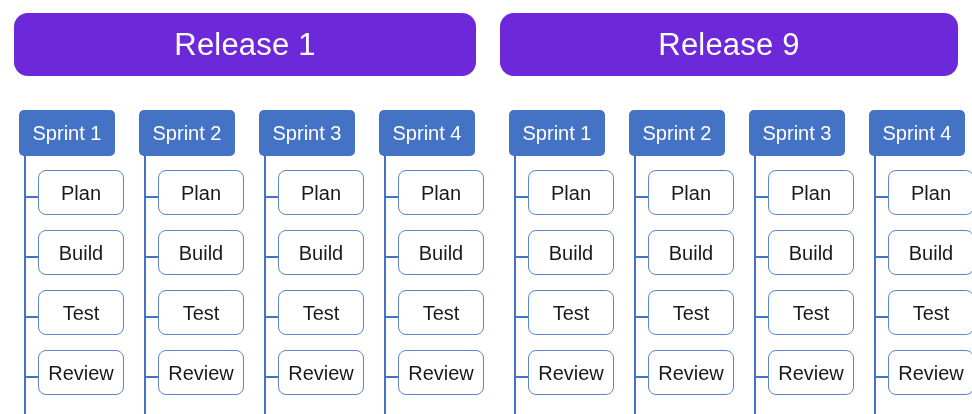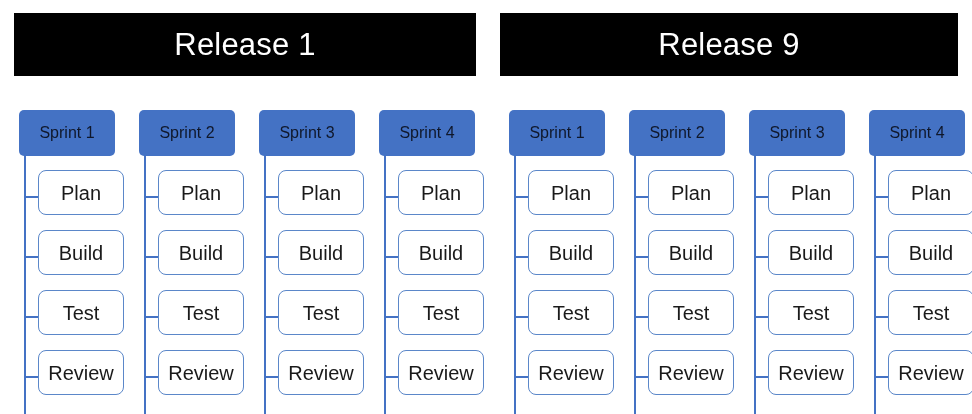--- a/index.html
+++ b/index.html
@@ -18,22 +18,22 @@
   #diagram {
     position: relative;
     width: 972px;
     height: 414px;
   }
 
   .release-band {
     position: absolute;
     top: 13px;
     height: 63px;
-    background: #000000;
-    border-radius: 0;
+    background: #6d28d9;
+    border-radius: 14px;
     display: flex;
     align-items: center;
     justify-content: center;
     box-sizing: border-box;
   }
   .release-label {
     color: #ffffff;
     font-size: 31px;
     line-height: 1;
     letter-spacing: 0.2px;
@@ -53,22 +53,22 @@
     width: 96px;
     height: 46px;
     background: #4472C4;
     border-radius: 5px;
     display: flex;
     align-items: center;
     justify-content: center;
     box-sizing: border-box;
   }
   .sprint-label {
-    color: #0f172a;
-    font-size: 16px;
+    color: #ffffff;
+    font-size: 20px;
     line-height: 1;
     white-space: nowrap;
   }
 
   .connector-trunk {
     position: absolute;
     left: 10px;
     top: 46px;
     width: 2px;
     background: #4472C4;

